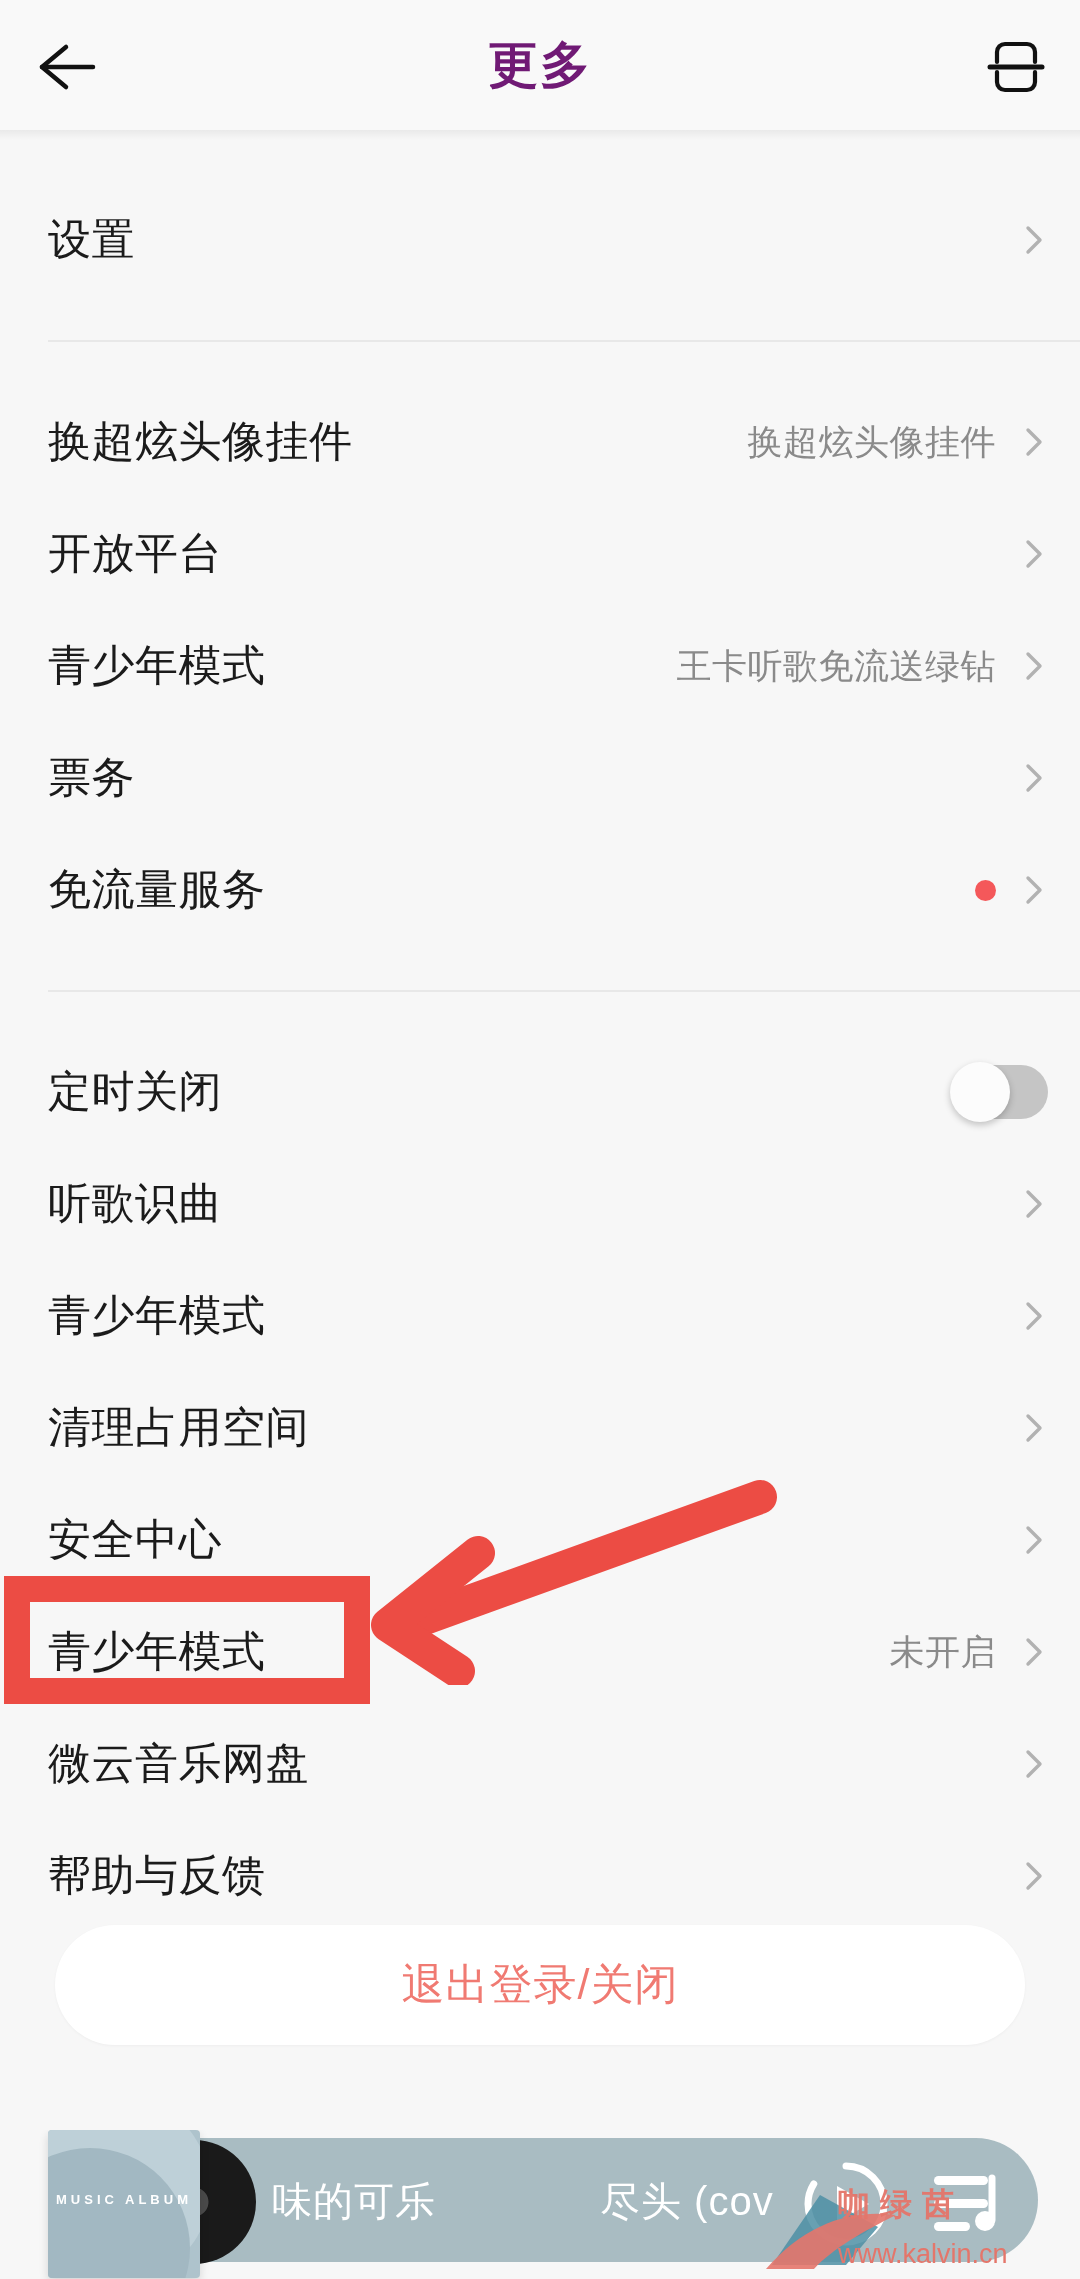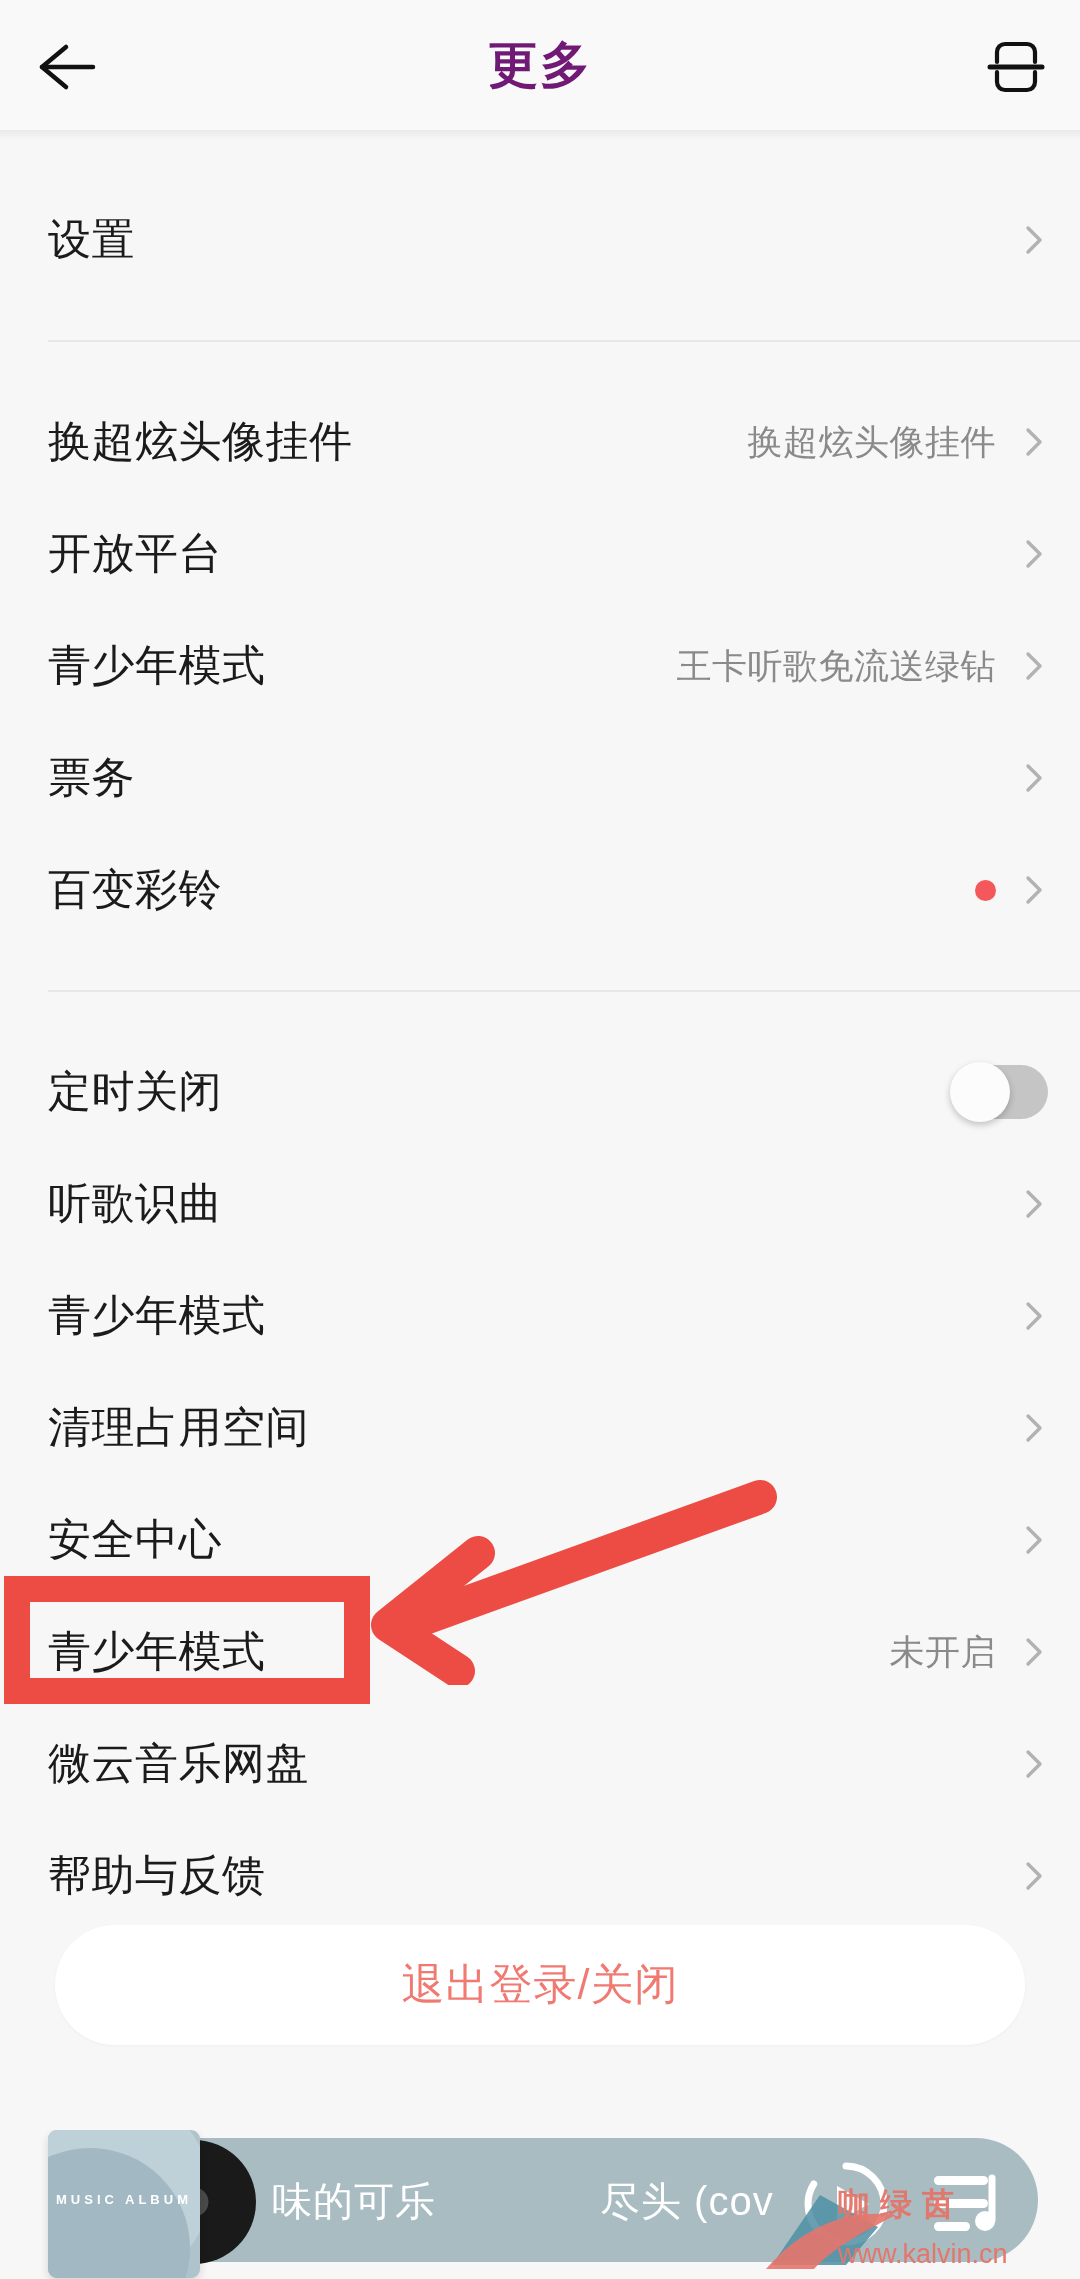--- a/index.html
+++ b/index.html
@@ -81,21 +81,21 @@
   .player{
     position:absolute;left:0;top:2130px;width:1080px;height:149px;
     overflow:hidden;
   }
   .player-bar{
     position:absolute;left:118px;top:8px;width:920px;height:124px;
     background:#A9BCC2;border-radius:62px;
   }
   .album{
     position:absolute;left:48px;top:0px;width:152px;height:148px;
-    border-radius:9px;background:#AEC3CC;overflow:hidden;
+    border-radius:4px;background:#AEC3CC;overflow:hidden;
     box-shadow:0 4px 10px rgba(0,0,0,.14);z-index:3;
   }
   .album .arc1{position:absolute;left:-28px;top:-36px;width:190px;height:190px;border-radius:50%;background:#BED0D8;}
   .album .arc2{position:absolute;left:-58px;top:18px;width:200px;height:200px;border-radius:50%;background:#A2B8C2;}
   .album .atext{
     position:absolute;left:0;top:62px;width:152px;text-align:center;
     color:#FFFFFF;font-size:13px;letter-spacing:4px;font-weight:bold;
   }
   .vinyl{
     position:absolute;left:132px;top:10px;width:124px;height:124px;border-radius:50%;
@@ -204,21 +204,21 @@
     </div>
     <div class="row">
       <span class="row-label">票务</span>
       <span class="row-right">
         <svg class="chev" viewBox="0 0 40 40">
             <path d="M14 8 L26 20 L14 32" fill="none" stroke="#B2B2B2" stroke-width="3.4" stroke-linecap="round" stroke-linejoin="round"></path>
           </svg>
       </span>
     </div>
     <div class="row">
-      <span class="row-label">百变彩铃</span>
+      <span class="row-label">免流量服务</span>
       <span class="row-right">
         <span class="reddot"></span>
         <svg class="chev" viewBox="0 0 40 40">
             <path d="M14 8 L26 20 L14 32" fill="none" stroke="#B2B2B2" stroke-width="3.4" stroke-linecap="round" stroke-linejoin="round"></path>
           </svg>
       </span>
     </div>
 
     <div class="gap"></div>
     <div class="sep"></div>

